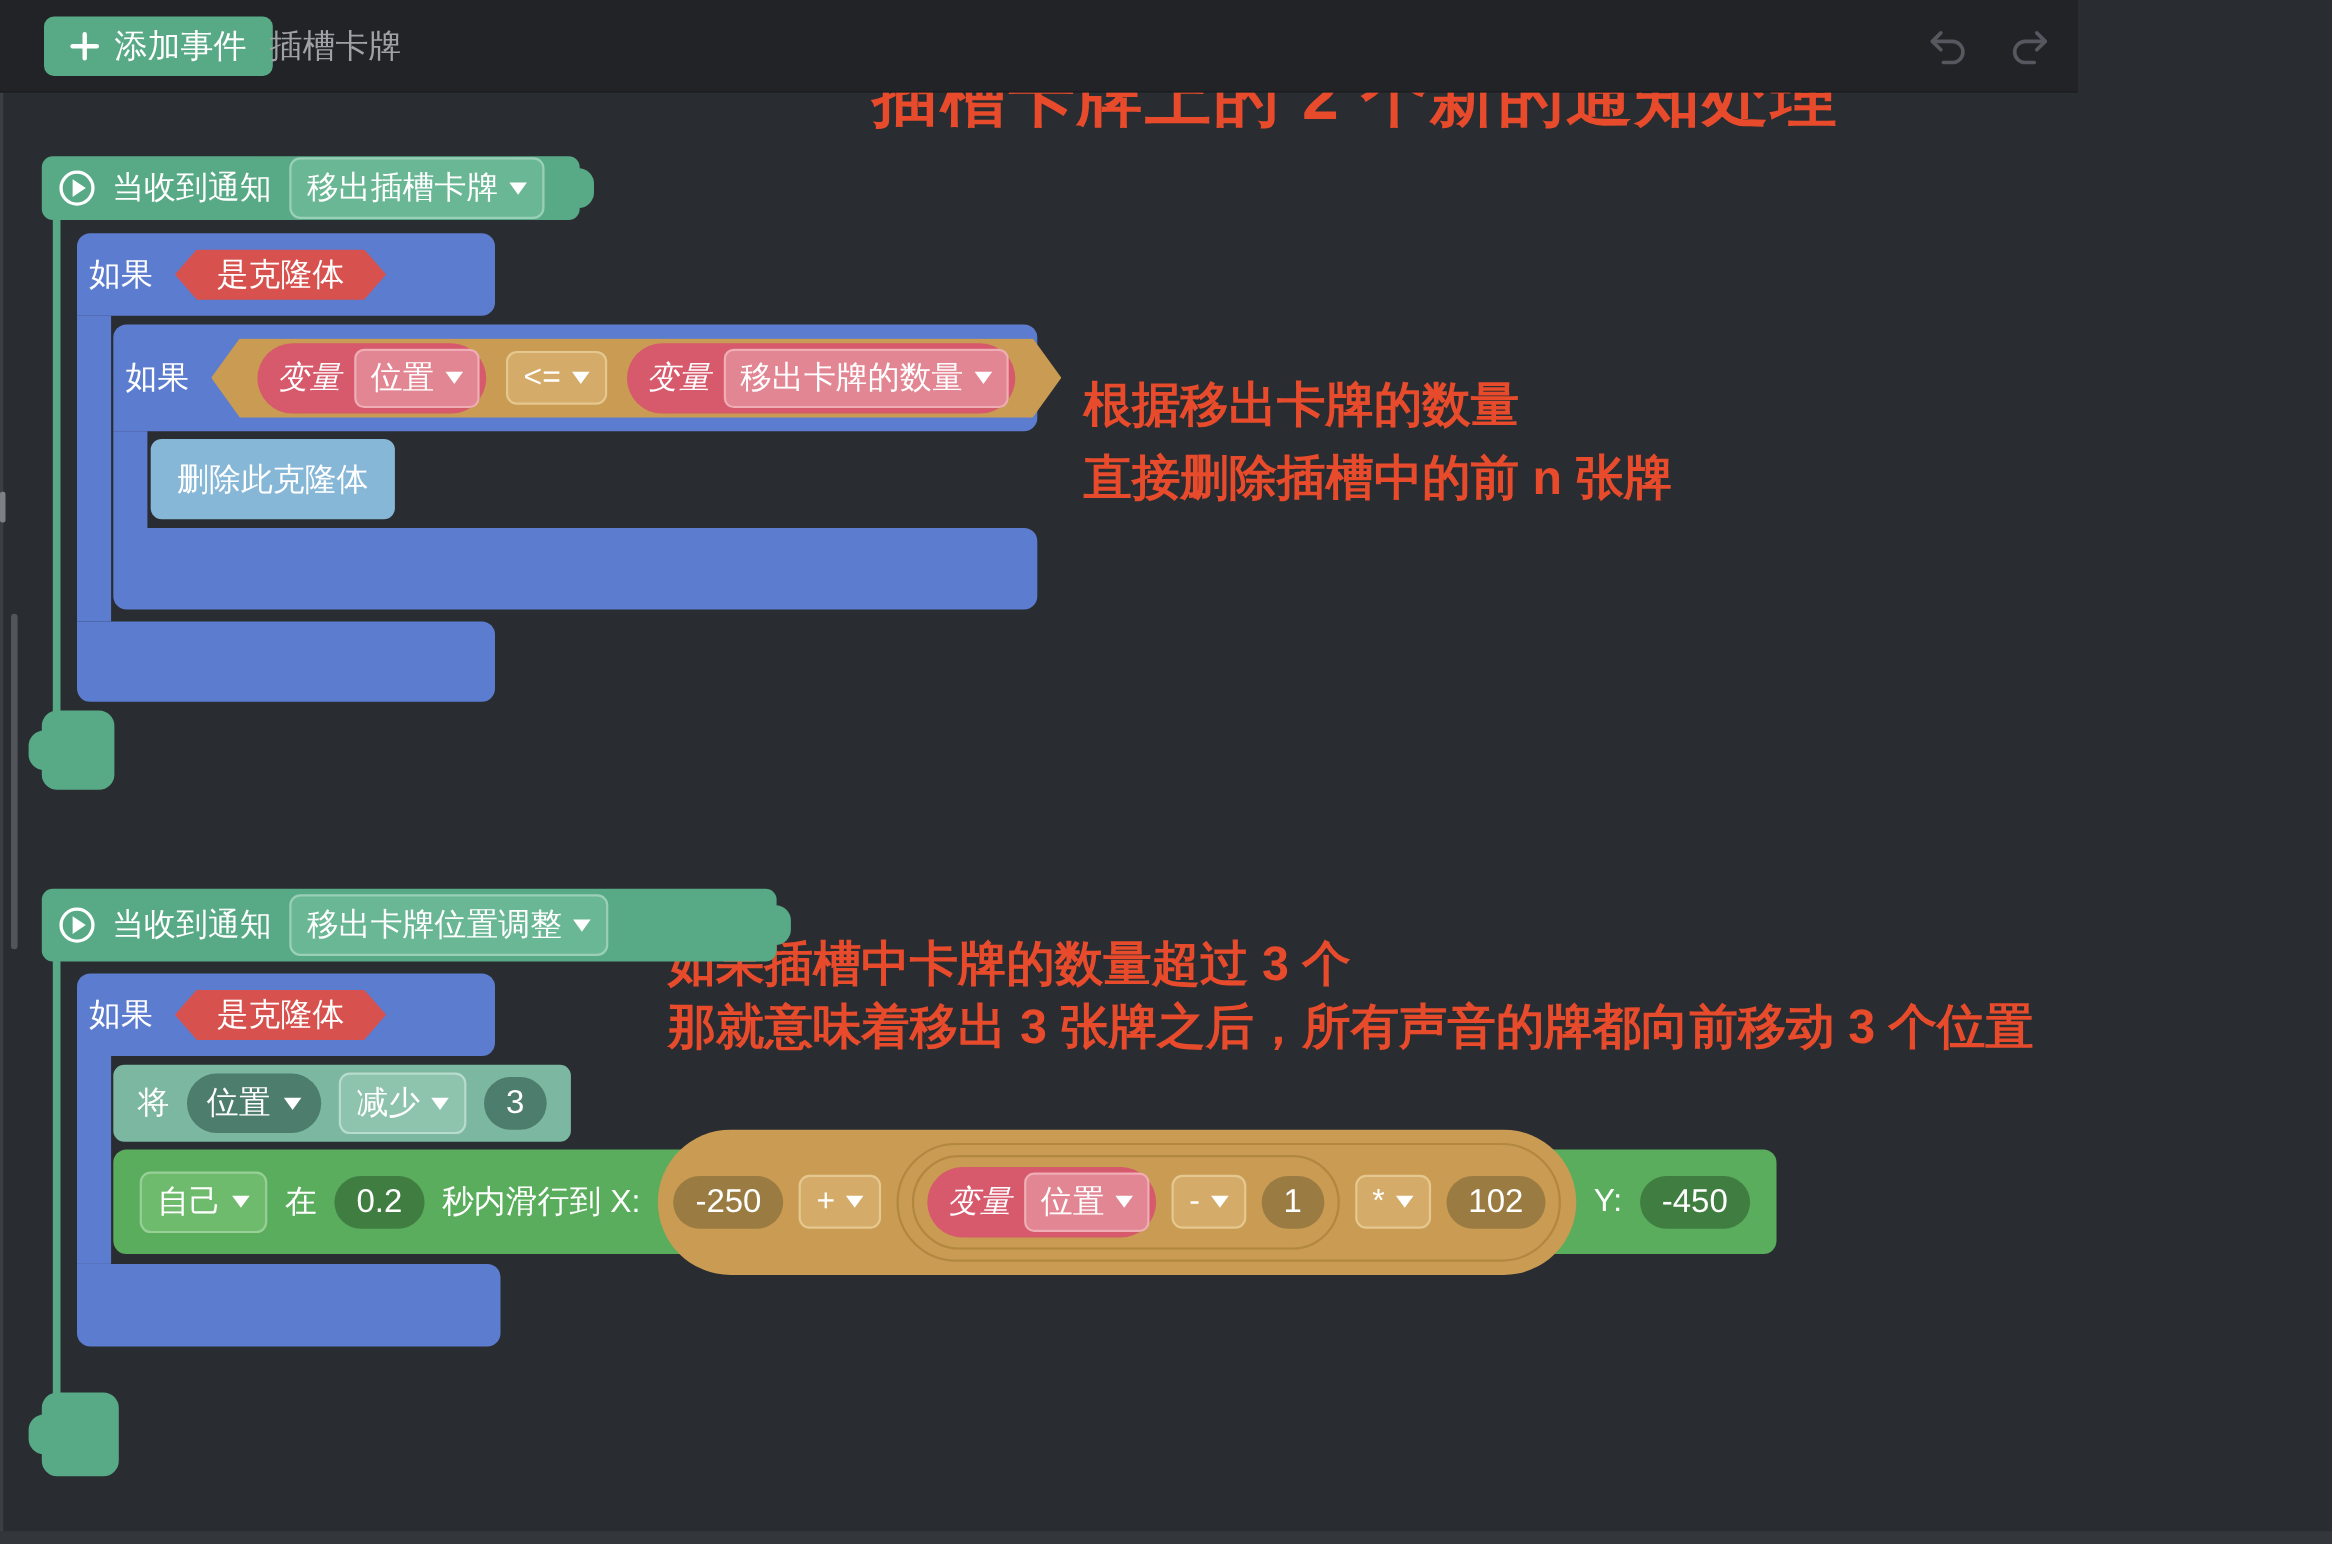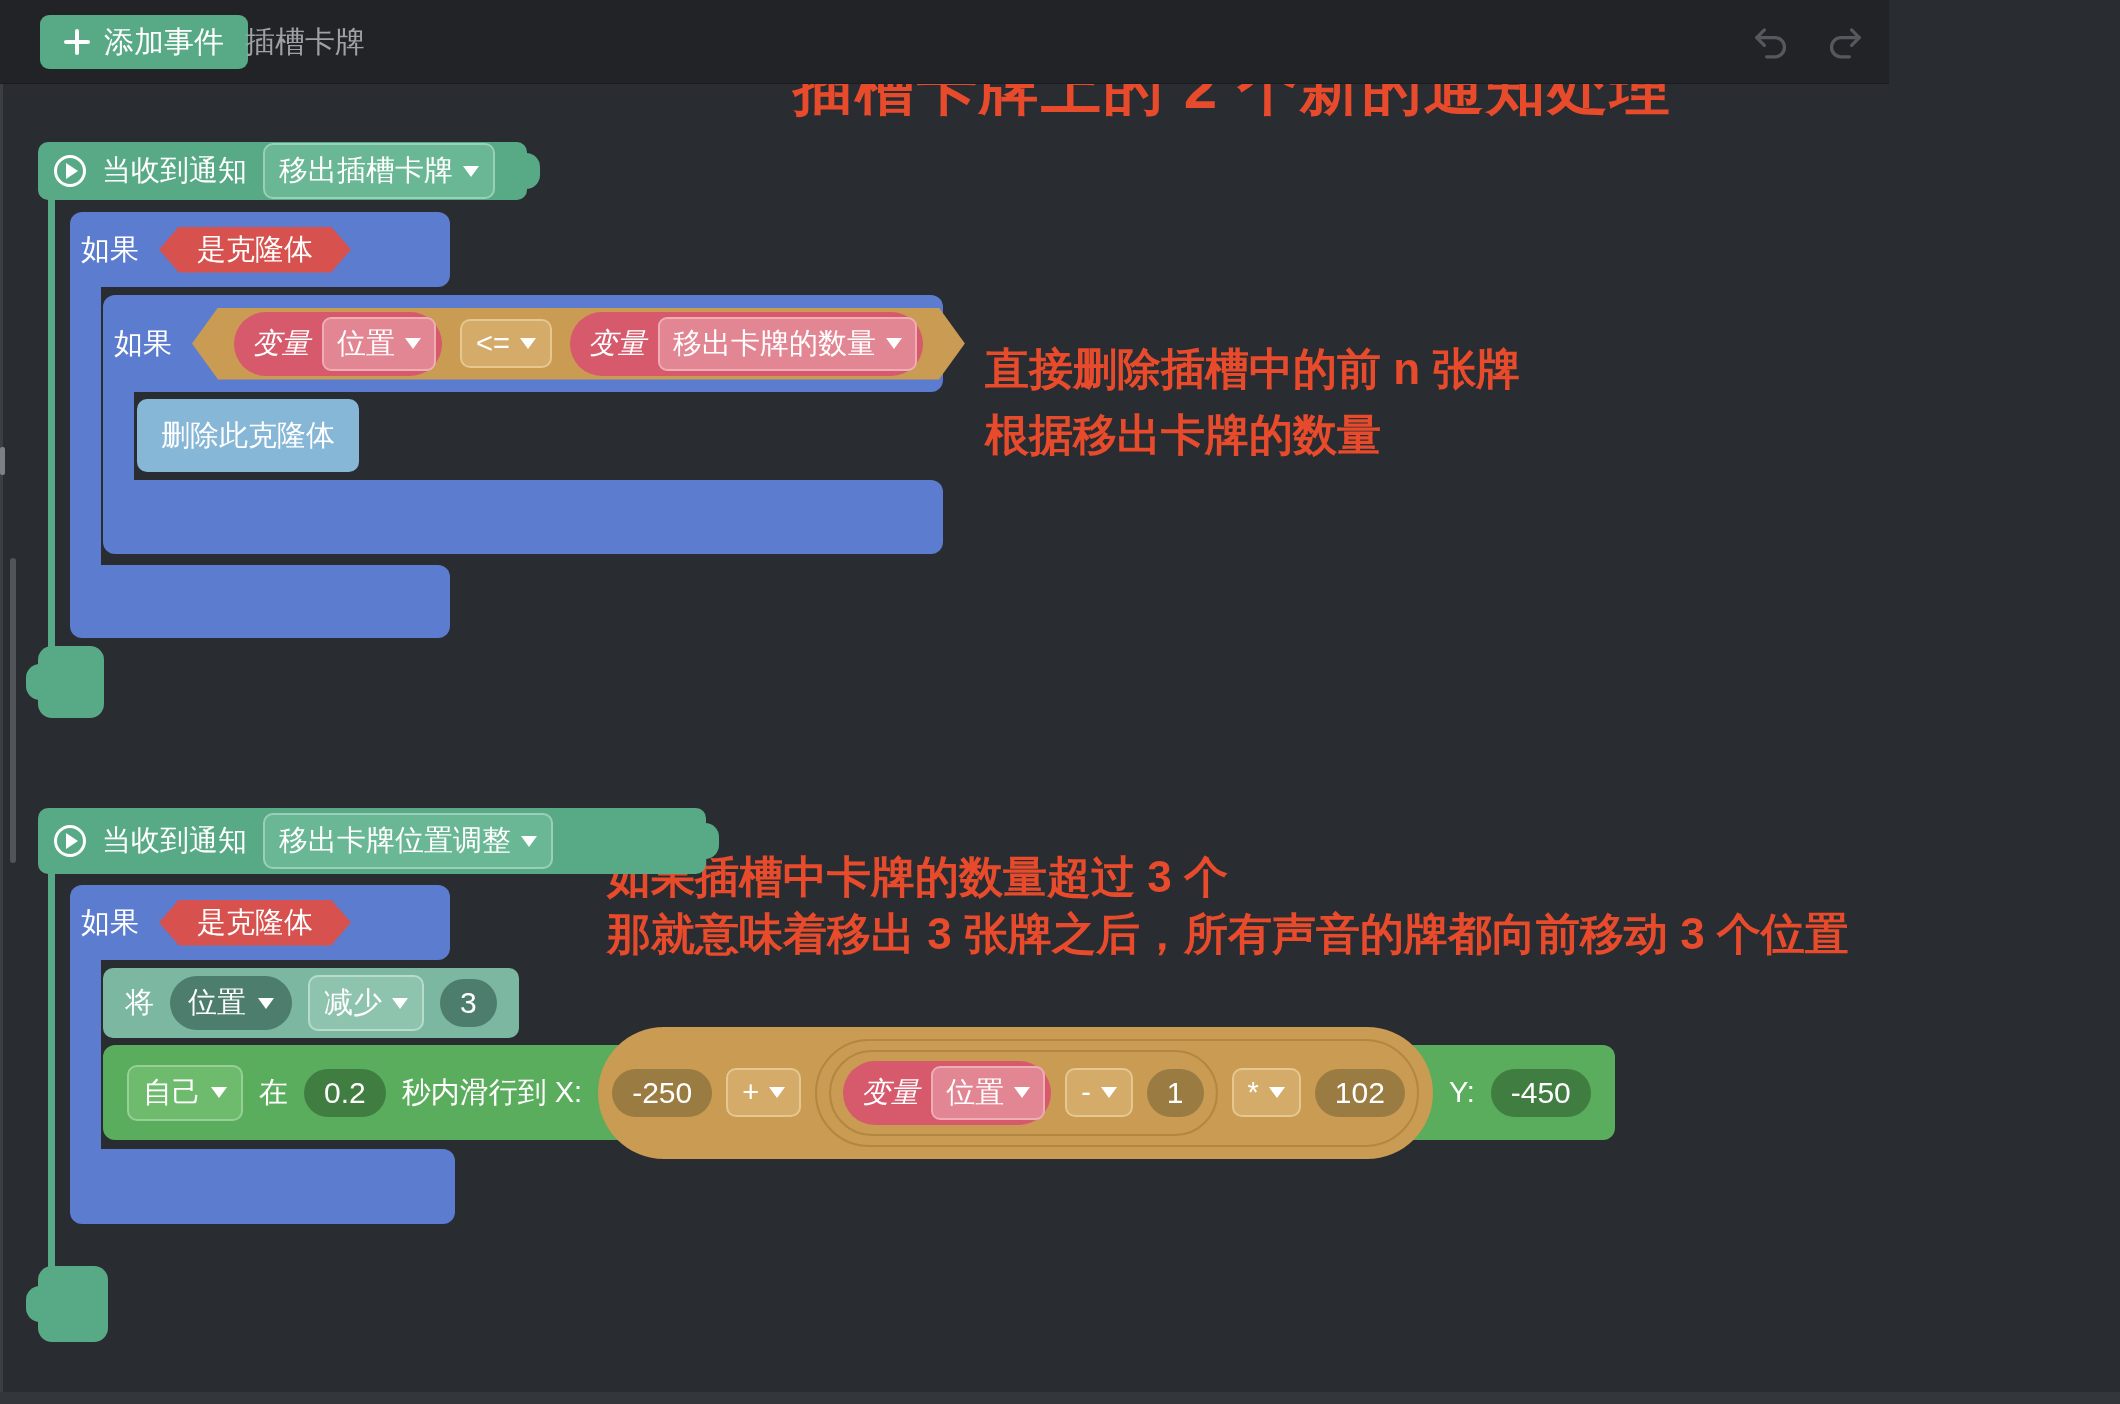--- a/index.html
+++ b/index.html
@@ -139,22 +139,22 @@
   </div>
 </div>
 
 <div class="edge-line"></div>
 <div class="edge-tick"></div>
 <div class="vscroll"></div>
 <div class="hscroll"></div>
 
 <div class="title-note">插槽卡牌上的 2 个新的通知处理</div>
 <div class="note note1">
+  <div>根据移出卡牌的数量</div>
   <div>直接删除插槽中的前 n 张牌</div>
-  <div>根据移出卡牌的数量</div>
 </div>
 <div class="note note2">
   <div>如果插槽中卡牌的数量超过 3 个</div>
   <div>那就意味着移出 3 张牌之后，所有声音的牌都向前移动 3 个位置</div>
 </div>
 
 <div class="stack" id="stack1">
   <div class="spine" id="s1-spine"></div>
 
   <div class="hat" id="s1-hat">

